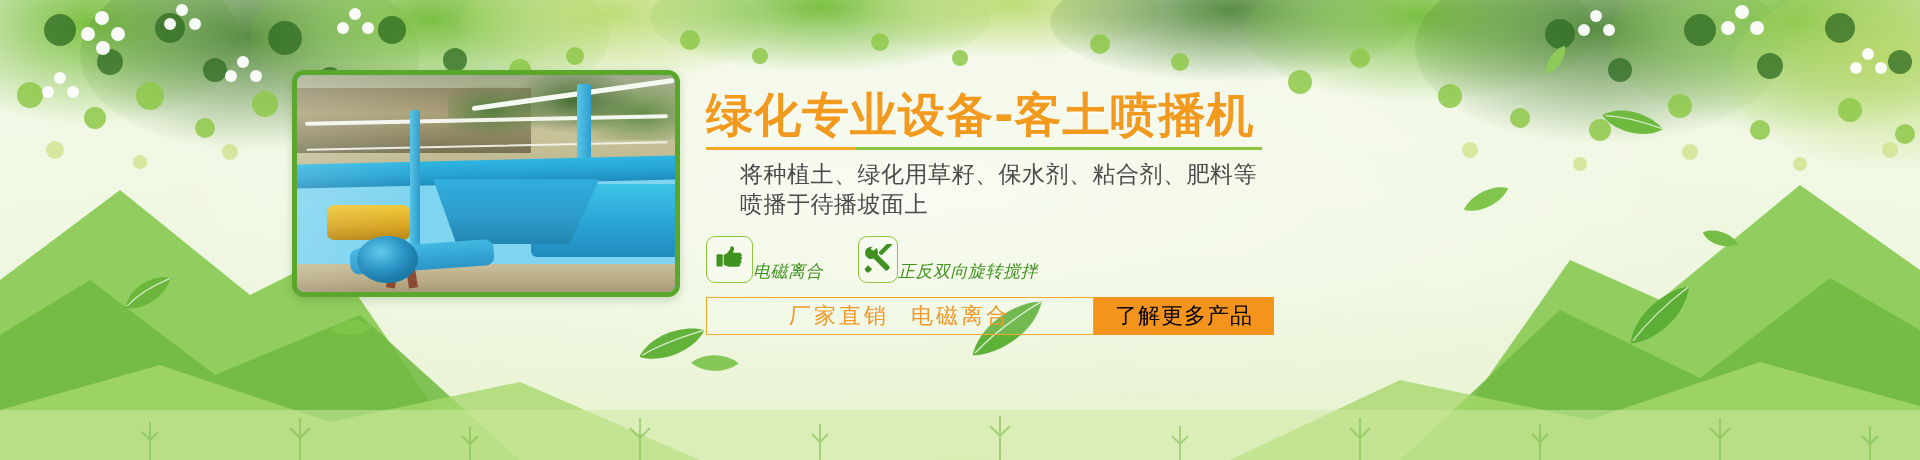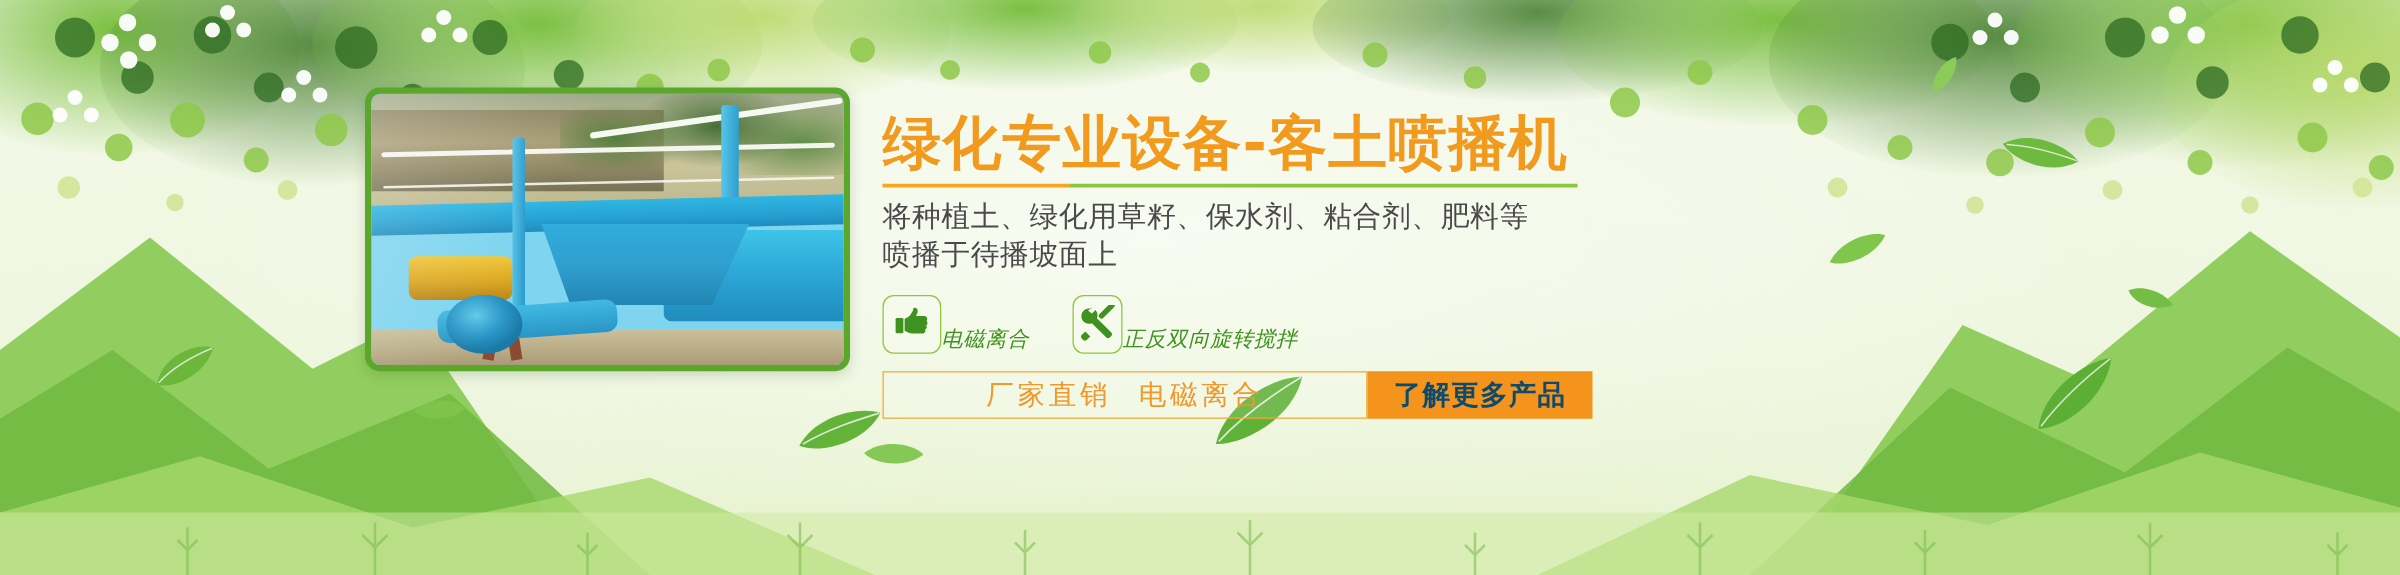--- a/index.html
+++ b/index.html
@@ -146,21 +146,21 @@
     margin-top:24px;
   }
   .rule{
     margin-top:7px; width:556px; height:3px;
     background:linear-gradient(90deg,#f5a623 0%, #f5a623 27%, #8cc63e 27%, #8cc63e 100%);
   }
   .subtitle{
     margin-top:9px;
     font-size:23px; line-height:1.33; color:#4a4a4a; letter-spacing:.5px;
   }
-  .subtitle div{ white-space:nowrap; }
+  .subtitle div{ white-space:nowrap;margin-left:34px; }
 
   
   .features{ margin-top:16px; display:flex; align-items:flex-start; }
   .feature{ display:flex; align-items:flex-end;font-style:italic; }
   .f1{ width:152px; }
   .f2{ width:180px; }
   .f3{ width:212px; }
   .ficon{
     width:47px; height:47px;
     border:1px solid #8dc63f; border-radius:9px;
@@ -179,21 +179,21 @@
     border:1px solid #f0a92e;
     display:flex; align-items:center; justify-content:center;
     gap:22px;
     background:rgba(255,255,255,.12);
   }
   .cta-left span{ font-size:22px; color:#f0982a; letter-spacing:3px; }
   .cta-right{
     width:180px;
     background:#f5941d;
     display:flex; align-items:center; justify-content:center;
-    color:#0c4a6e; font-size:22px; font-weight:bold; letter-spacing:1px;
+    color:#000000; font-size:22px; font-weight:normal; letter-spacing:1px;
     cursor:pointer;
   }
 </style>
 </head>
 <body>
 
 <div class="banner">
 
   <div class="wash"></div>
 

